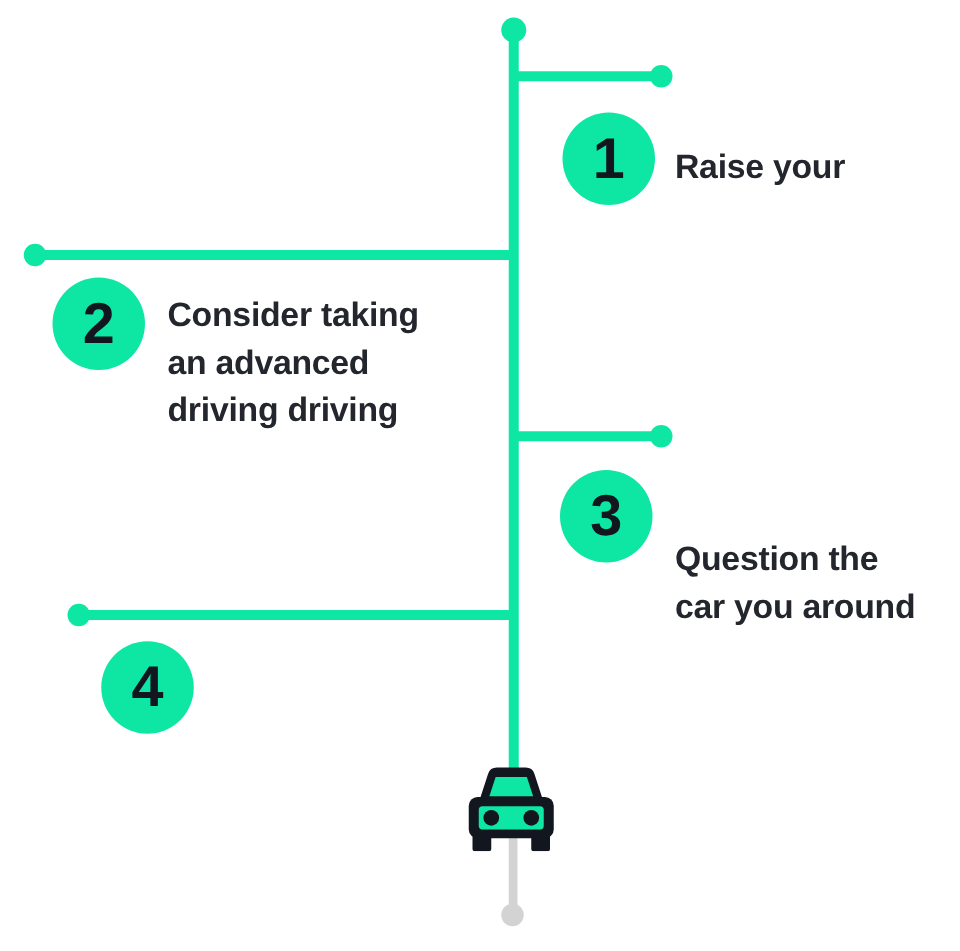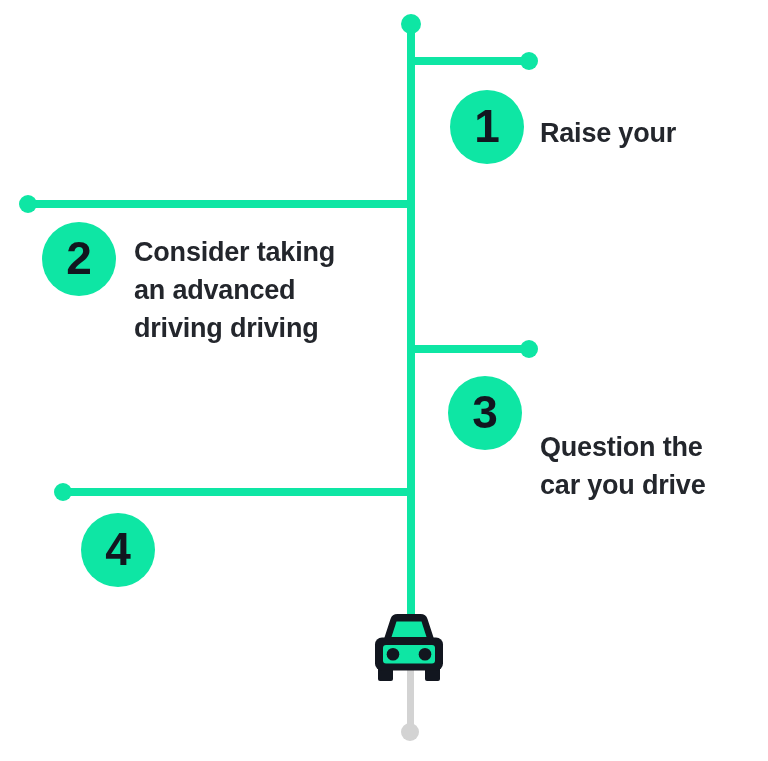--- a/index.html
+++ b/index.html
@@ -135,21 +135,21 @@
     <span class="line">Consider taking</span>
     <span class="line">an advanced</span>
     <span class="line">driving driving</span>
   </div>
 
   <div class="badge badge-3">
     <span class="num">3</span>
   </div>
   <div class="step-label label-3">
     <span class="line">Question the</span>
-    <span class="line">car you drive</span>
+    <span class="line">car you around</span>
   </div>
 
   <div class="badge badge-4">
     <span class="num">4</span>
   </div>
 
   <div class="tail-line"></div>
   <div class="tail-dot"></div>
 
   <svg class="car" viewBox="0 0 70 70" aria-hidden="true">

